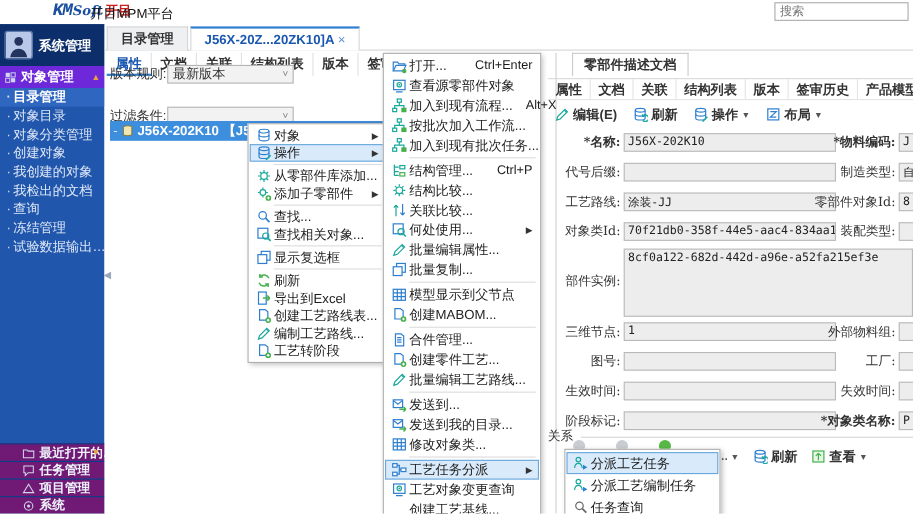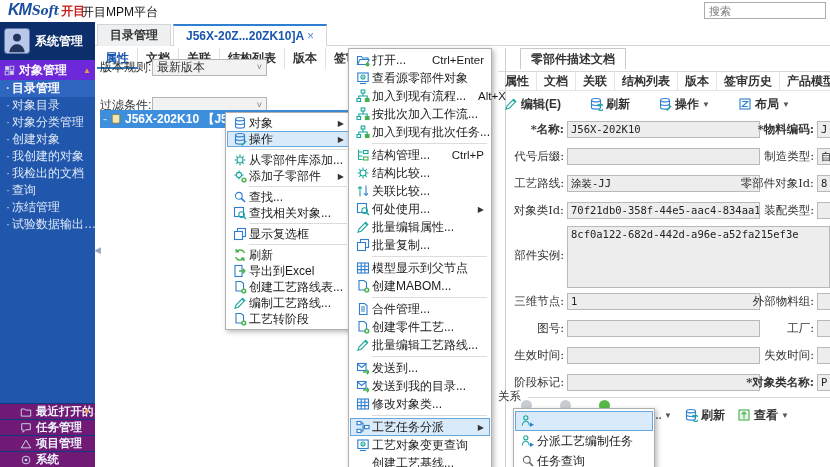--- a/index.html
+++ b/index.html
@@ -3,21 +3,21 @@
 <meta charset="utf-8">
 <style>
   * { margin:0; padding:0; box-sizing:border-box; }
   html,body { width:830px; height:467px; overflow:hidden; }
   body { font-family:"Liberation Sans", sans-serif; font-size:12px; color:#222; background:#fff; position:relative; }
   .screen { position:absolute; inset:0; width:830px; height:467px; overflow:hidden; background:#fff; }
 
   
   .topbar { position:absolute; left:0; top:0; width:830px; height:22px; background:#fff; }
   .logo { position:absolute; left:8px; top:1px; height:20px; display:flex; align-items:baseline; }
-  .logo .km { font-family:Liberation Sans, sans-serif; font-style:italic; font-weight:bold; font-size:16px; color:#1a4fa0; letter-spacing:-1px; }
+  .logo .km { font-family:Liberation Mono, monospace; font-style:italic; font-weight:bold; font-size:16px; color:#1a4fa0; letter-spacing:-1px;margin-left:40px; }
   .logo .soft { font-family:"DejaVu Serif", serif; font-style:italic; font-weight:bold; font-size:12px; color:#1a4fa0; margin-left:1px; }
   .logo .mark { font-weight:bold; font-size:12px; color:#c8201e; margin-left:2px; }
   .app-title { position:absolute; left:82px; top:4px; font-size:12px; color:#111; }
   .search-box { position:absolute; right:4px; top:2px; width:122px; height:17px; border:1px solid #ababab; background:#fff; font-size:11px; color:#888; padding:0 4px; }
 
   
   .sidebar { position:absolute; left:0; top:22px; width:95px; height:445px; background:#2056ac; color:#e8eefb; }
   .user-block { height:38px; background:#0c2f6b; display:flex; align-items:center; padding:0 4px; }
   .avatar { width:26px; height:26px; border:1px solid #5f79ad; border-radius:3px; overflow:hidden; margin-right:5px; flex:0 0 auto; }
   .user-name { font-weight:bold; font-size:12px; color:#fff; white-space:nowrap; }
@@ -50,21 +50,21 @@
 
   .tree-row { position:absolute; left:5px; top:88px; width:250px; height:18px; background:#3e8ede; color:#fff; display:flex; align-items:center; font-weight:bold; font-size:12px; white-space:nowrap; overflow:hidden; }
   .tree-row .exp { color:#dce8f8; margin:0 3px; font-weight:normal; }
   .tree-row .icon { margin-right:3px; }
 
   
   .right-panel { position:absolute; left:410px; top:26px; width:330px; height:419px; border-left:1px solid #d0d0d0; }
   .doc-tab { position:absolute; left:14px; top:0px; height:21px; line-height:20px; padding:0 10px; border:1px solid #c9c9c9; border-bottom:none; background:#fff; font-weight:bold; color:#333; white-space:nowrap; }
   .rp-tabs { position:absolute; left:-8px; top:23px; height:20px; display:flex; border-top:1px solid #d9d9d9; border-bottom:1px solid #e4e4e4; width:345px; }
   .rtab { padding:0 7px; line-height:19px; font-weight:bold; color:#333; border-right:1px solid #e4e4e4; white-space:nowrap; }
-  .rp-toolbar { position:absolute; left:-2px; top:46px; height:20px; display:flex; align-items:center; gap:28px; }
+  .rp-toolbar { position:absolute; left:-2px; top:46px; height:20px; display:flex; align-items:center; gap:14px; }
   .tb-btn { display:flex; align-items:center; gap:3px; font-weight:bold; color:#333; white-space:nowrap; }
   .tb-btn .caret { color:#555; font-size:8px; }
 
   .fr { position:absolute; display:flex; align-items:center; height:18px; width:380px; }
   .fr-label { position:absolute; left:-14px; width:72px; text-align:right; font-family:"DejaVu Serif", serif; font-size:11.5px; color:#333; white-space:nowrap; }
   .fr-label.b { font-weight:bold; }
   .fr-field { position:absolute; left:61px; width:193px; height:17px; background:#ededed; border:1px solid #b9b9b9; font-family:"DejaVu Sans Mono", monospace; font-size:10.5px; color:#222; padding:1px 3px; white-space:nowrap; overflow:hidden; }
   .fr-rlabel { position:absolute; left:218px; width:90px; text-align:right; font-family:"DejaVu Serif", serif; font-size:11.5px; color:#333; white-space:nowrap; }
   .fr-rlabel.b { font-weight:bold; }
   .fr-rfield { position:absolute; left:311px; width:60px; height:17px; background:#ededed; border:1px solid #b9b9b9; font-family:"DejaVu Sans Mono", monospace; font-size:10.5px; color:#222; padding:1px 3px; white-space:nowrap; overflow:hidden; }
@@ -727,20 +727,21 @@
     </div>
   <div class="menu" id="menu3">
       <div class="mi hl">
         <span class="icon">
           <svg width="14" height="14" viewBox="0 0 14 14" fill="none" stroke-width="1.1">
             <circle cx="4.8" cy="3.8" r="2.1" stroke="#18a89c"></circle>
             <path d="M1.3 11.5c.3-2.8 1.9-4.2 3.5-4.2s3.2 1.4 3.5 4.2" stroke="#18a89c"></path>
             <path d="M9 8.5l4 2.3-4 2.3z" fill="#2e7fd0" stroke="none"></path>
           </svg>
         </span>
+        <span class="lab">分派工艺任务</span>
       </div>
       <div class="mi">
         <span class="icon">
           <svg width="14" height="14" viewBox="0 0 14 14" fill="none" stroke-width="1.1">
             <circle cx="4.8" cy="3.8" r="2.1" stroke="#18a89c"></circle>
             <path d="M1.3 11.5c.3-2.8 1.9-4.2 3.5-4.2s3.2 1.4 3.5 4.2" stroke="#18a89c"></path>
             <path d="M9 8.5l4 2.3-4 2.3z" fill="#2e7fd0" stroke="none"></path>
           </svg>
         </span>
         <span class="lab">分派工艺编制任务</span>

